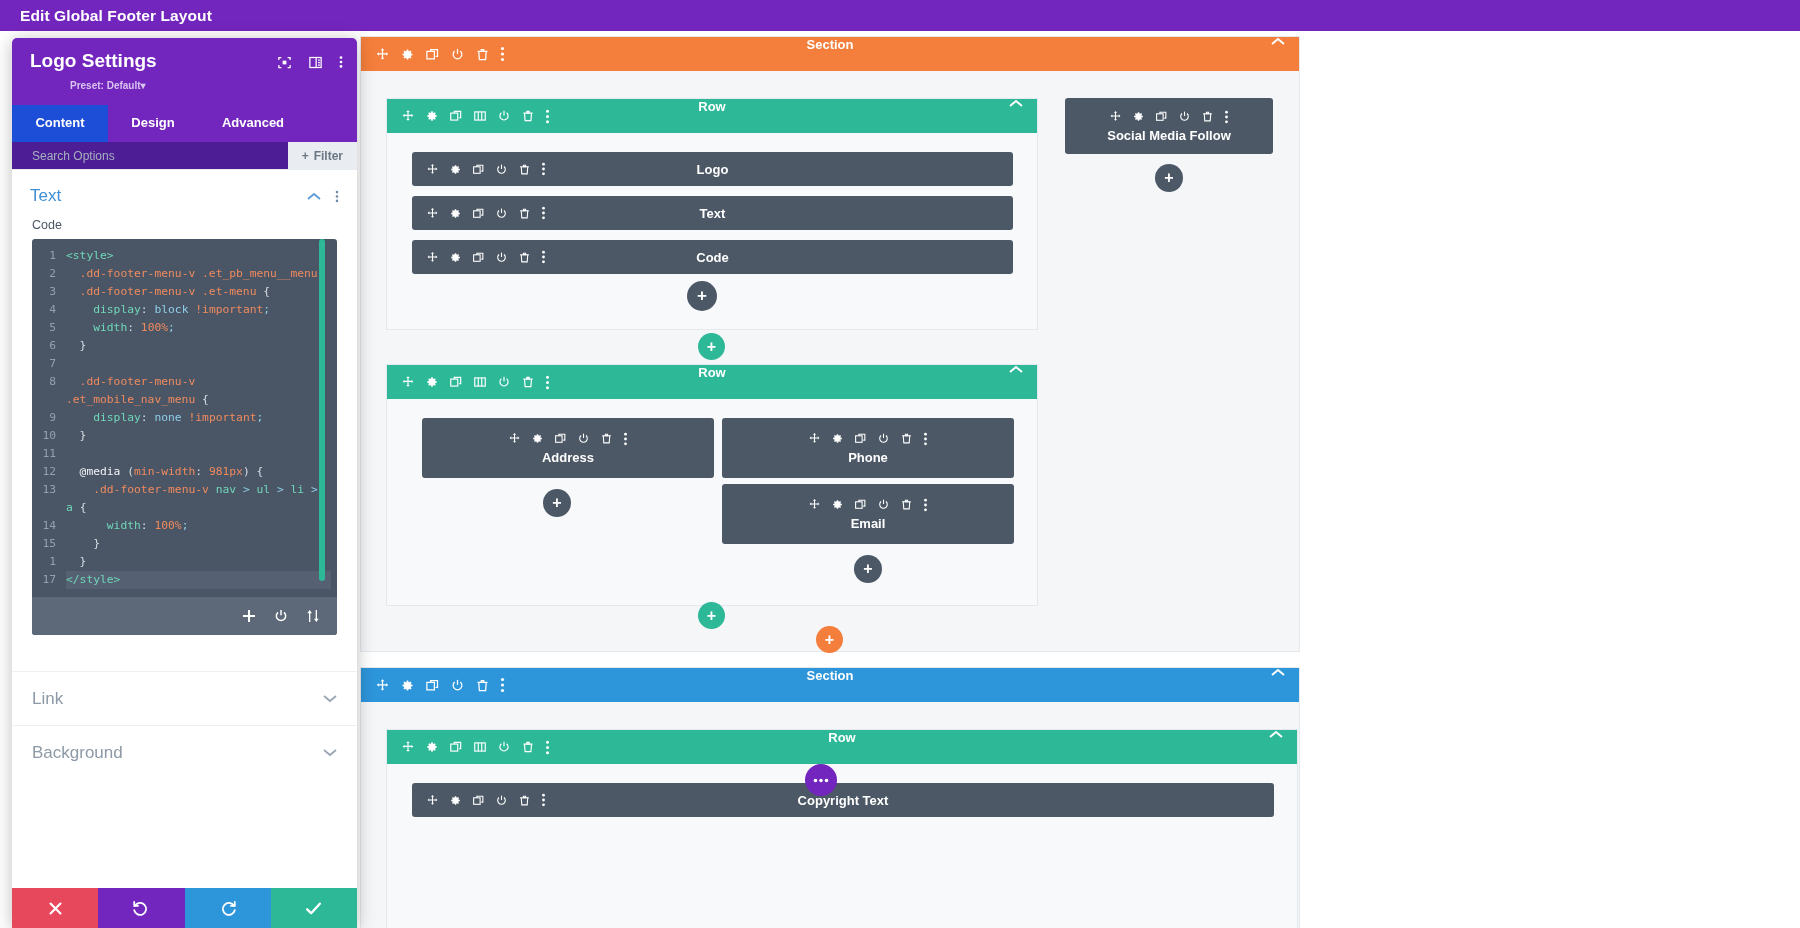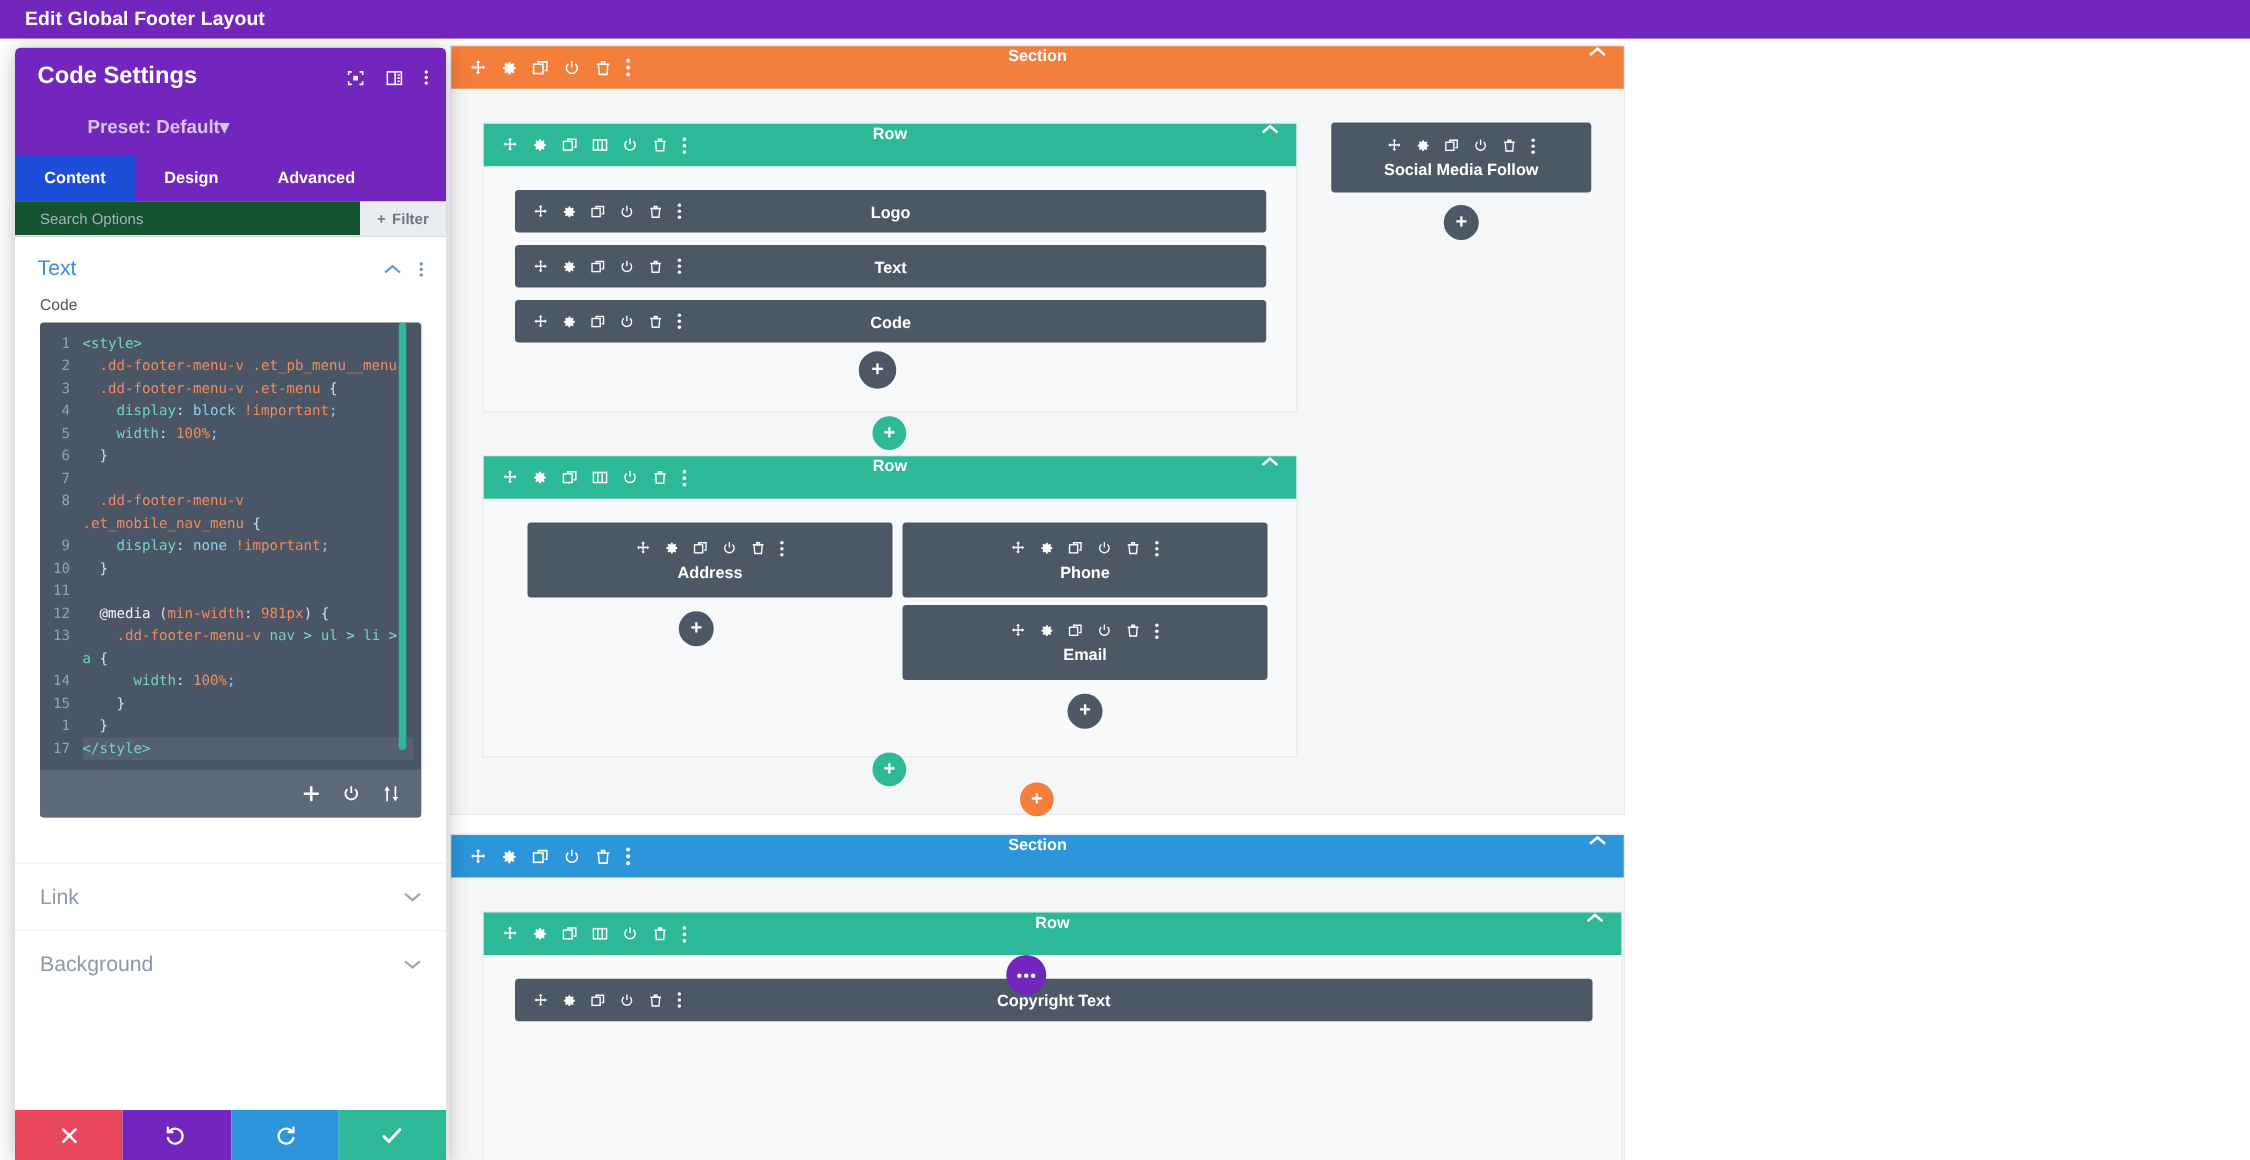--- a/index.html
+++ b/index.html
@@ -84,37 +84,37 @@
     overflow: hidden;
     display: flex; flex-direction: column;
     z-index: 40;
   }
   #panel-head {
     background: #7326bd; padding: 12px 16px 14px 18px;
     position: relative; flex: 0 0 auto;
   }
   #panel-head h1 { color: #fff; font-size: 19px; font-weight: bold; }
   #panel-head .preset {
-    color: #d9c4ee; font-size: 15px; font-weight: bold; margin-top: 20px; padding-left: 40px;
+    color: #d9c4ee; font-size: 10px; font-weight: bold; margin-top: 8px; padding-left: 40px;
   }
   #panel-head .hicons {
     position: absolute; right: 14px; top: 16px;
     display: flex; align-items: center; gap: 16px;
   }
   #tabs { display: flex; background: #7326bd; flex: 0 0 auto; }
   #tabs .tab {
     color: #fff; font-size: 13px; font-weight: bold;
     padding: 10px 0 12px; text-align: center; flex: 0 0 auto;
   }
   #tabs .tab.t1 { width: 96px; background: #1d4ed8; }
   #tabs .tab.t2 { width: 90px; }
   #tabs .tab.t3 { width: 110px; }
 
   #searchbar {
-    display: flex; align-items: center; background: #14532d;
+    display: flex; align-items: center; background: #4c1d95;
     border-bottom: 1px solid #e7eaee; height: 28px; flex: 0 0 auto;
   }
   #searchbar .sinput {
     flex: 1; font-size: 12px; color: #a7b1bd; padding-left: 20px;
   }
   #filterbtn {
     display: flex; align-items: center; gap: 5px;
     background: #e9ecf0; color: #6b7785; font-size: 12px;
     font-weight: bold; height: 28px; padding: 0 14px;
   }
@@ -847,21 +847,21 @@
           <circle cx="13.5" cy="2.5" r="1.8"></circle>
       </svg>
     </div>
   </div>
 
 </div>
 
 <div id="panel">
 
   <div id="panel-head">
-    <h1>Code Settings</h1>
+    <h1>Logo Settings</h1>
     <div class="preset">
       <span>Preset: Default</span><span>▾</span>
     </div>
     <div class="hicons">
       <span>
           <svg class="ic" width="15" height="15" viewBox="0 0 24 24" fill="none" stroke="#fff" stroke-width="2">
             <path d="M3 8V4h4M17 4h4v4M21 16v4h-4M7 20H3v-4"></path>
             <rect x="9" y="9" width="6" height="6" fill="#fff" stroke="none"></rect>
           </svg>
         </span>

